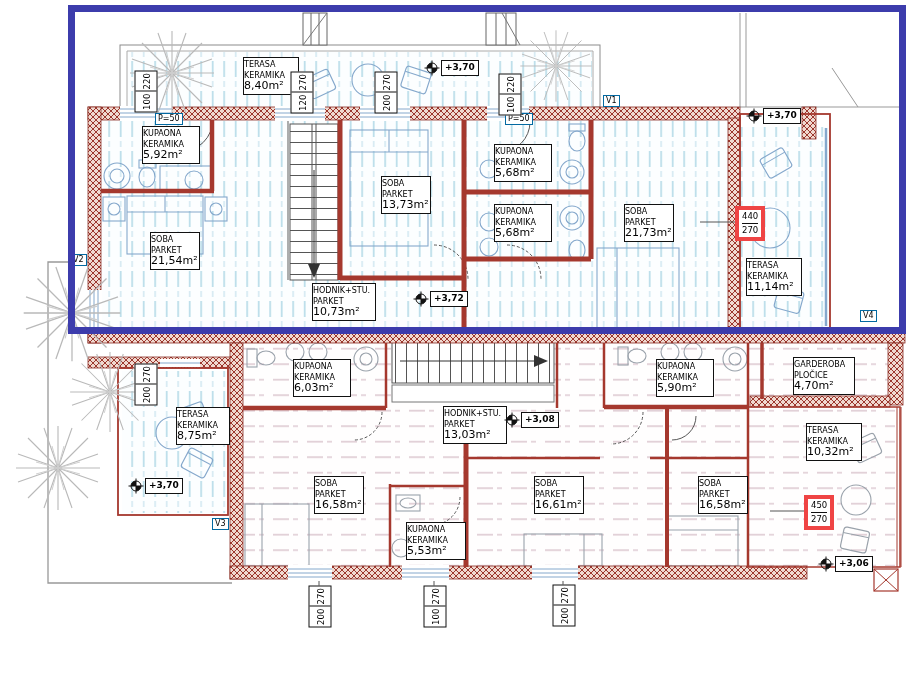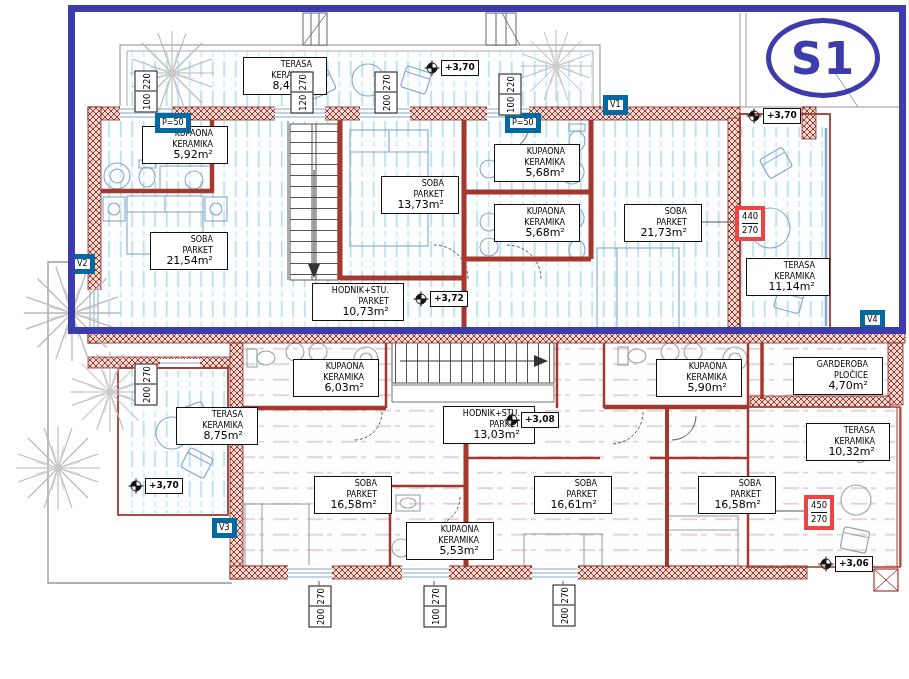--- a/index.html
+++ b/index.html
@@ -1,24 +1,24 @@
 <!DOCTYPE html>
 <html><head>
 <meta charset="utf-8">
 <style>
   html,body{margin:0;padding:0;background:#fff;}
   #canvas{position:relative;width:909px;height:679px;background:#ffffff;overflow:hidden;
           font-family:"DejaVu Sans",sans-serif;}
   #plan-svg{position:absolute;left:0;top:0;z-index:1;}
   
-  .room{position:absolute;border:1px solid #111;background:#fff;z-index:4;text-align:right;
-        font-size:8px;line-height:10.5px;padding:2px 14px;color:#000;}
+  .room{position:absolute;border:1px solid #111;background:#fff;z-index:4;text-align:left;
+        font-size:8px;line-height:10.5px;padding:2px 0;color:#000;}
   .room .area{font-size:11px;}
   
-  .vbox{position:absolute;border:5px solid #0369a1;background:#fff;font-size:8px;line-height:10px;
+  .vbox{position:absolute;border:1px solid #0369a1;background:#fff;font-size:8px;line-height:10px;
         padding:0 2px;z-index:4;color:#000;}
   
   .dimv{position:absolute;width:40px;height:21px;transform:rotate(-90deg);display:flex;
         border:1px solid #111;background:#fff;z-index:4;font-size:8.5px;color:#000;}
   .dimv span{flex:1;display:flex;align-items:center;justify-content:center;}
   .dimv span + span{border-left:1px solid #111;}
   
   .dimf{position:absolute;border:4px solid #ef4444;background:#fff;z-index:4;font-size:8.5px;
         text-align:center;line-height:13px;padding:0 3px;color:#000;}
   .dimf .t{display:block;border-bottom:1px solid #111;}
@@ -465,15 +465,14 @@
 <div class="lvl" style="left:818px;top:556px">
   <svg viewBox="-8 -8 16 16">
         <circle r="5" fill="none" stroke="#111"></circle>
         <path d="M-5,0A5,5 0 0 1 0,-5L0,0Z M5,0A5,5 0 0 1 0,5L0,0Z" fill="#111"></path>
         <path d="M-7.5,0H7.5M0,-7.5V7.5" stroke="#111" stroke-width="1"></path>
       </svg>
   <span class="lvlbox">+3,06</span>
 </div>
 
 <div id="unit-frame"></div>
-<div id="unit-badge">S1</div>
 
 </div>
 
 </body></html>

